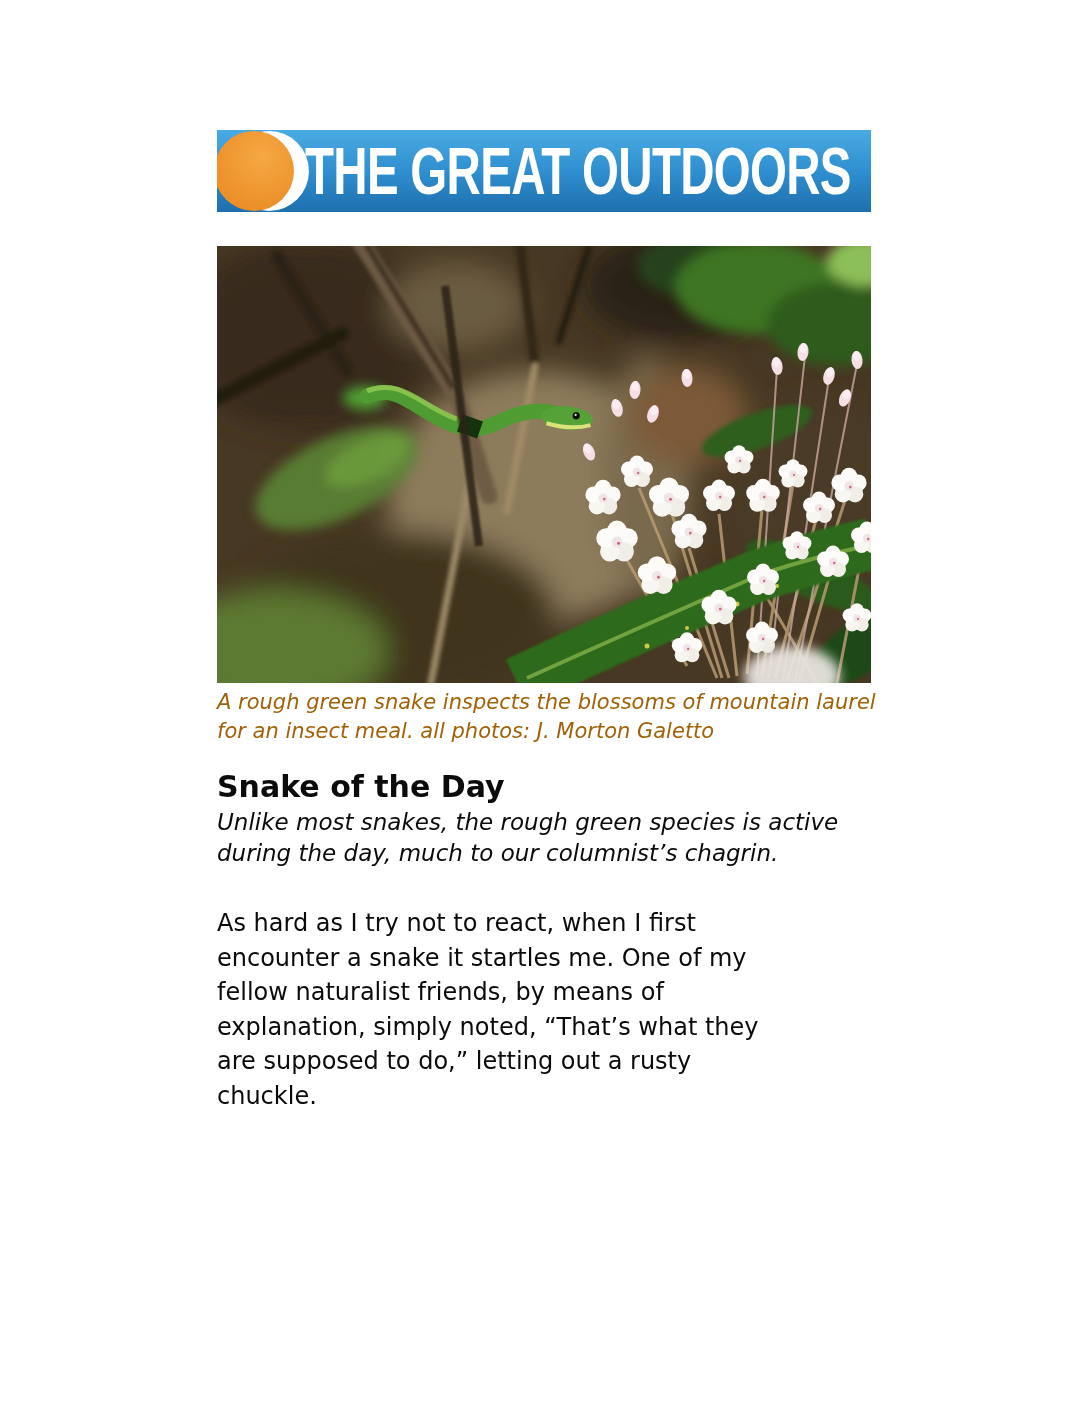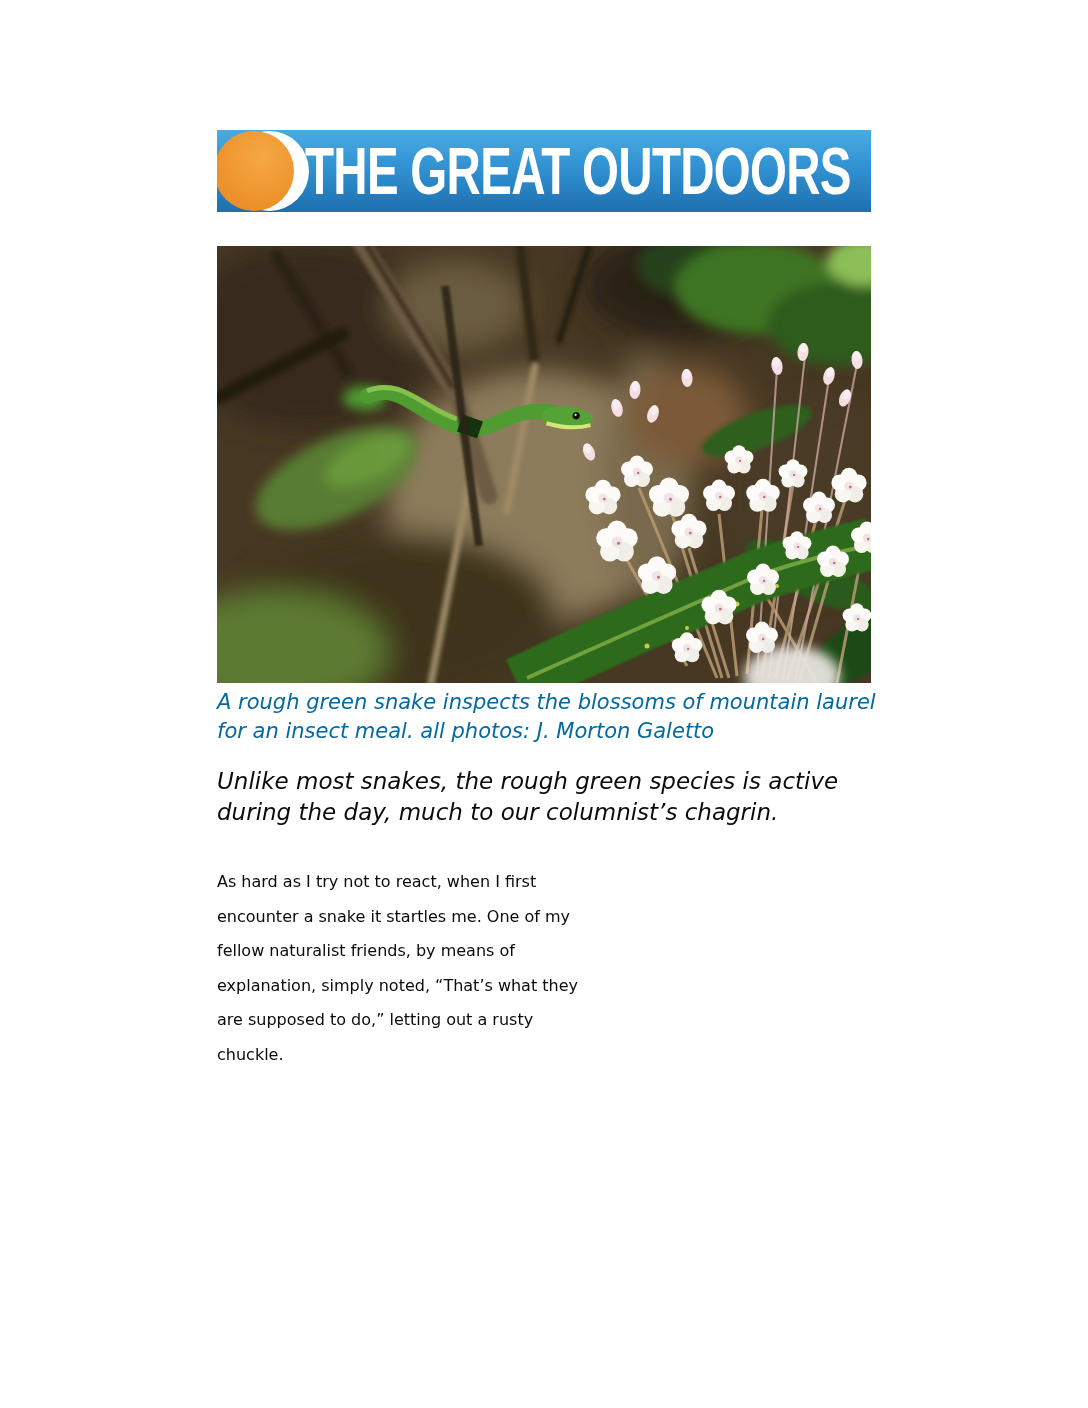--- a/index.html
+++ b/index.html
@@ -17,25 +17,25 @@
   .banner-logo{position:absolute;left:0;top:1px;}
   .banner-title{
     color:#ffffff;font-weight:bold;font-size:66px;line-height:82px;
     margin-left:88px;letter-spacing:-1px;white-space:pre;
     transform:scaleX(0.72);transform-origin:left center;
     font-family:"Liberation Sans",sans-serif;
   }
   
   .photo{margin-top:34px;width:654px;height:437px;overflow:hidden;background:#473823;}
   
-  .caption{margin-top:5px;font-size:21px;line-height:29px;font-style:italic;color:#0369a1;white-space:pre;}
+  .caption{margin-top:5px;font-size:21px;line-height:29px;font-style:italic;color:#a16207;white-space:pre;}
   .heading{margin:24px 0 0 0;font-size:30px;line-height:33px;font-weight:bold;white-space:pre;}
-  .subtitle{margin-top:20px;font-size:23px;line-height:31px;font-style:italic;white-space:pre;}
+  .subtitle{margin-top:4px;font-size:23px;line-height:31px;font-style:italic;white-space:pre;}
   .byline{margin-top:23px;font-size:27px;line-height:34px;white-space:pre;}
-  .para{margin-top:37px;font-size:16px;line-height:34.5px;white-space:pre;}
+  .para{margin-top:37px;font-size:24px;line-height:34.5px;white-space:pre;}
 </style>
 </head>
 <body>
 
 <div class="content">
 
   <div class="banner">
     <svg class="banner-logo" width="100" height="80" viewBox="0 0 100 80">
       <defs>
         <radialGradient id="og" cx="60%" cy="32%" r="80%">
@@ -196,20 +196,21 @@
 
         <ellipse cx="575" cy="430" rx="48" ry="30" fill="#e8e4df" filter="url(#b6)" opacity="0.95"></ellipse>
         <ellipse cx="770" cy="120" rx="40" ry="30" fill="#cfc9bd" filter="url(#b14)" opacity="0.5"></ellipse>
       </g>
     </svg>
   </div>
 
   <div class="caption">A rough green snake inspects the blossoms of mountain laurel
 for an insect meal. all photos: J. Morton Galetto</div>
 
+  <h1 class="heading">Snake of the Day</h1>
   <div class="subtitle">Unlike most snakes, the rough green species is active
 during the day, much to our columnist’s chagrin.</div>
   <div class="para">As hard as I try not to react, when I first
 encounter a snake it startles me. One of my
 fellow naturalist friends, by means of
 explanation, simply noted, “That’s what they
 are supposed to do,” letting out a rusty
 chuckle.</div>
 </div>
 

